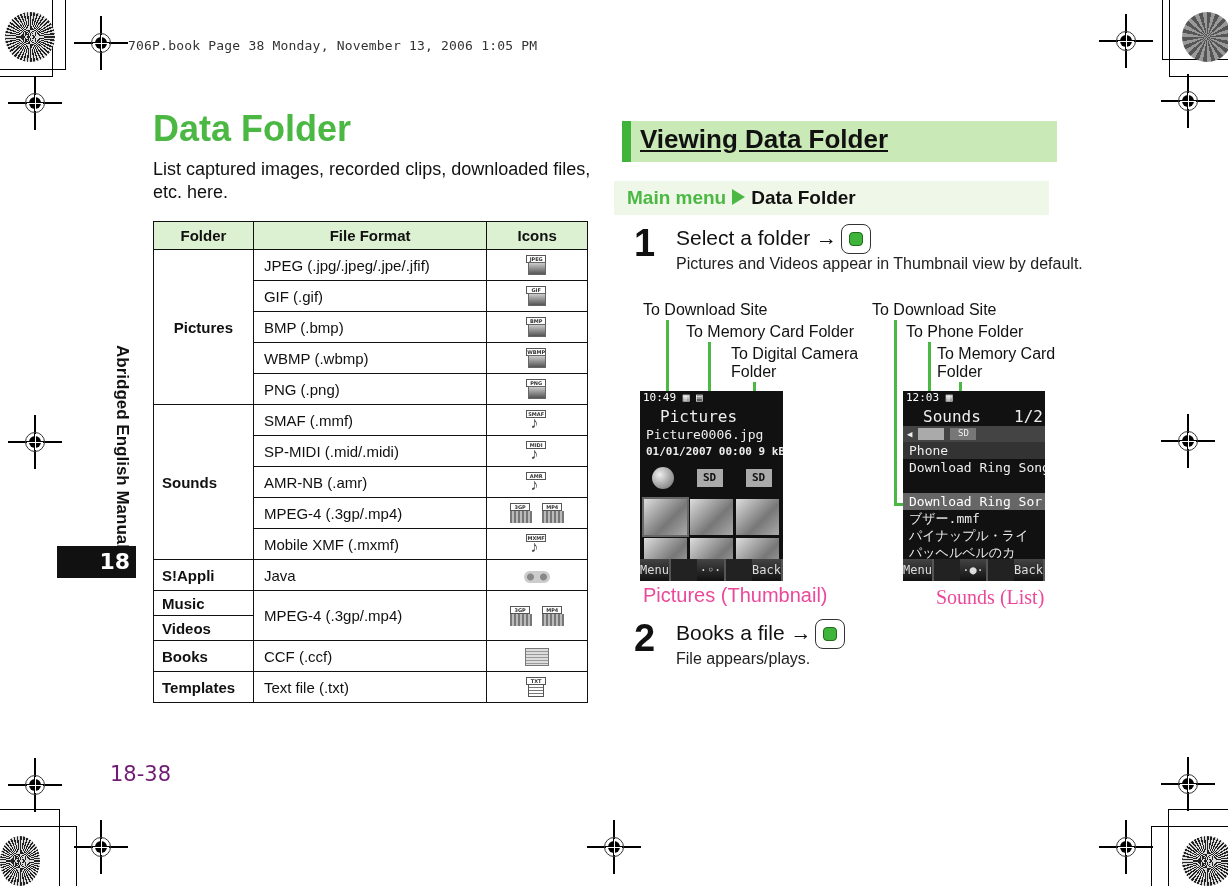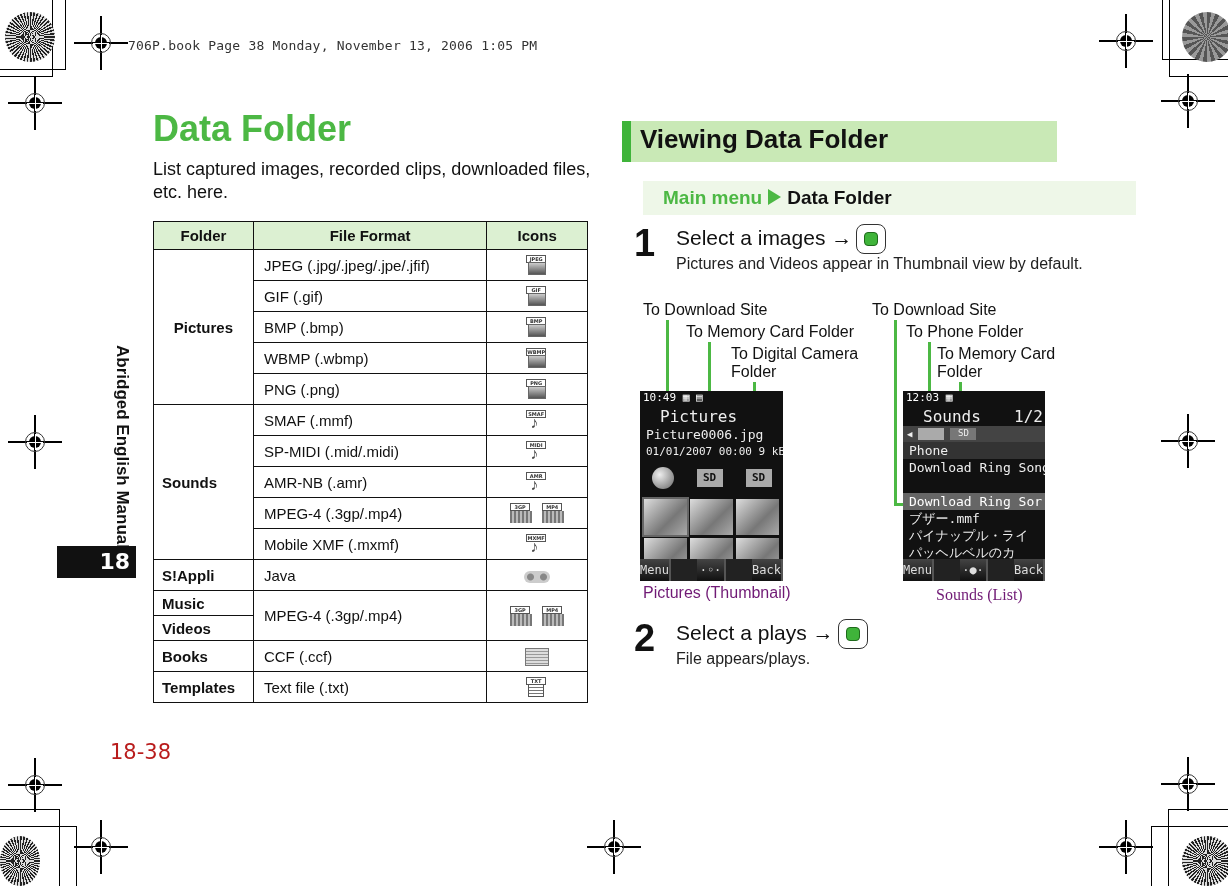--- a/index.html
+++ b/index.html
@@ -18,21 +18,21 @@
   .reg .vw { position: absolute; left: 12.5px; top: 5px; width: 1px; height: 16px; background: #fff; }
   .starburst { position: absolute; width: 50px; height: 50px; border-radius: 50%;
     background: repeating-conic-gradient(#222 0deg 4deg, #ddd 4deg 8deg); }
   .starburst.gray { background: repeating-conic-gradient(#555 0deg 10deg, #999 10deg 20deg); }
 
   .book-header { position: absolute; left: 128px; top: 38px; font-family: "DejaVu Sans Mono", monospace; font-size: 13px; color: #333; letter-spacing: 0.2px; }
 
   
   .side-label { position: absolute; left: 112px; top: 345px; writing-mode: vertical-rl; font-family: "Liberation Sans", sans-serif; font-weight: bold; font-size: 17px; color: #111; }
   .side-num { position: absolute; left: 57px; top: 546px; width: 79px; height: 32px; background: #111; color: #fff; font-weight: bold; font-size: 22px; text-align: right; padding-right: 6px; line-height: 32px; }
-  .page-num { position: absolute; left: 110px; top: 740px; font-size: 21px; color: #b91c1c; }
+  .page-num { position: absolute; left: 110px; top: 762px; font-size: 21px; color: #701a75; }
 
   
   .title { position: absolute; left: 153px; top: 108px; font-family: "Liberation Sans", sans-serif; font-weight: bold; font-size: 36px; color: #4cb844; }
   .intro { position: absolute; left: 153px; top: 158px; width: 440px; font-family: "Liberation Sans", sans-serif; font-size: 18px; line-height: 23px; color: #111; }
 
   table.folders { position: absolute; left: 153px; top: 221px; width: 435px; border-collapse: collapse; font-family: "Liberation Sans", sans-serif; font-size: 15px; }
   table.folders th, table.folders td { border: 1px solid #111; }
   table.folders th { background: #dcf0d2; font-weight: bold; height: 28px; font-size: 15px; }
   table.folders td { height: 31px; padding-left: 10px; }
   table.folders td.folder { font-weight: bold; padding-left: 8px; }
@@ -48,22 +48,22 @@
   .ficon.snd .body { position: absolute; left: 4px; top: 8px; width: 14px; height: 12px; }
   .ficon.snd .body::before { content: "\266A"; position: absolute; left: 0; top: -4px; font-size: 16px; color: #444; }
   .ficon.vid { width: 22px; }
   .ficon.vid .body { position: absolute; left: 0; top: 8px; width: 22px; height: 12px; background: repeating-linear-gradient(90deg, #777 0 2px, #bbb 2px 4px); }
   .ficon.java { width: 26px; height: 12px; background: radial-gradient(circle at 25% 50%, #888 3px, transparent 4px), radial-gradient(circle at 75% 50%, #888 3px, transparent 4px), #ccc; border-radius: 6px; }
   .ficon.book { width: 24px; height: 18px; background: repeating-linear-gradient(#ddd 0 2px, #999 2px 3px); border: 1px solid #777; }
   .ficon.txt .body { position: absolute; left: 2px; top: 7px; width: 16px; height: 13px; background: repeating-linear-gradient(#fff 0 2px, #777 2px 3px); border: 1px solid #555; }
 
   
   .section-bar { position: absolute; left: 622px; top: 121px; width: 435px; height: 41px; background: #c9e9b6; border-left: 9px solid #3fb43a; }
-  .section-bar span { position: absolute; left: 9px; top: 3px; font-family: "Liberation Sans", sans-serif; font-weight: bold; font-size: 26px; color: #111; }
-  .menu-path { position: absolute; left: 643px; top: 181px; width: 493px; height: 34px; background: #eef7e8; font-family: "Liberation Sans", sans-serif; font-weight: bold; font-size: 19px; line-height: 34px; padding-left: 20px; }
+  .section-bar span { position: absolute; left: 9px; top: 3px; font-family: "Liberation Sans", sans-serif; font-weight: bold; font-size: 26px; color: #111; text-decoration: underline; }
+  .menu-path { position: absolute; left: 614px; top: 181px; width: 435px; height: 34px; background: #eef7e8; font-family: "Liberation Sans", sans-serif; font-weight: bold; font-size: 19px; line-height: 34px; padding-left: 13px; }
   .menu-path .green { color: #4cb844; }
   .menu-path .arrow { display: inline-block; width: 0; height: 0; border-top: 8px solid transparent; border-bottom: 8px solid transparent; border-left: 13px solid #4cb844; margin: 0 6px 0 6px; vertical-align: -1px; }
 
   .step { position: absolute; font-family: "Liberation Sans", sans-serif; }
   .step .num { position: absolute; left: 0; top: 0; font-weight: bold; font-size: 38px; color: #111; }
   .step .main { position: absolute; left: 42px; top: 2px; font-size: 21px; white-space: nowrap; }
   .step .sub { position: absolute; left: 42px; top: 33px; font-size: 16px; white-space: nowrap; color: #222; }
   .key { display: inline-block; width: 30px; height: 30px; border: 1.5px solid #333; border-radius: 8px; vertical-align: middle; position: relative; margin-left: 4px; }
   .key .center { position: absolute; left: 7px; top: 7px; width: 14px; height: 14px; background: #3fb43a; border: 1px solid #1f6a1c; border-radius: 4px; }
 
@@ -82,21 +82,21 @@
   .thumbs div { height: 36px; background: linear-gradient(135deg, #ddd, #777 60%, #aaa); }
   .thumbs div.sel { outline: 2px solid #666; }
   .icons-row { display: flex; justify-content: space-around; align-items: center; height: 36px; }
   .globe { width: 22px; height: 22px; border-radius: 50%; background: radial-gradient(circle at 35% 35%, #eee, #666); }
   .sd { width: 26px; height: 18px; background: #aaa; color: #111; font-size: 11px; font-weight: bold; text-align: center; line-height: 18px; }
   .hl { background: #666; color: #fff; }
   .tabs-strip { height: 16px; background: #444; display: flex; align-items: center; gap: 6px; padding-left: 4px; font-size: 9px; }
   .tabs-strip .t { width: 26px; height: 12px; background: #aaa; }
   .phone-label { background: #333; color: #eee; }
 
-  .caption { position: absolute; font-family: "Liberation Sans", sans-serif; font-size: 16px; color: #701a75; white-space: nowrap; }
+  .caption { position: absolute; font-family: "Liberation Sans", sans-serif; font-size: 20px; color: #ec4899; white-space: nowrap; }
 </style>
 </head>
 <body>
 
 <div>
   <div class="vline" style="left:65px;top:0;height:69px;"></div>
   <div class="hline" style="left:0;top:69px;width:66px;"></div>
   <div class="vline" style="left:52px;top:0;height:76px;"></div>
   <div class="hline" style="left:0;top:76px;width:53px;"></div>
   <div class="starburst" style="left:5px;top:12px;"></div>
@@ -310,21 +310,21 @@
 <div class="section-bar">
     <span>Viewing Data Folder</span>
   </div>
 
 <div class="menu-path">
   <span class="green">Main menu</span><span class="arrow"></span><span>Data Folder</span>
 </div>
 
 <div class="step" style="left:634px;top:222px;">
   <span class="num">1</span>
-  <span class="main"><span>Select a images →</span><span class="key"><span class="center"></span></span></span>
+  <span class="main"><span>Select a folder →</span><span class="key"><span class="center"></span></span></span>
   <span class="sub">Pictures and Videos appear in Thumbnail view by default.</span>
 </div>
 
 <div class="callout" style="left:643px;top:301px;">To Download Site</div>
 <div class="callout" style="left:686px;top:323px;">To Memory Card Folder</div>
 <div class="callout" style="left:731px;top:345px;">To Digital Camera</div>
 <div class="callout" style="left:731px;top:363px;">Folder</div>
 <div class="gline" style="left:666px;top:320px;height:160px;"></div>
 <div class="gline" style="left:708px;top:342px;height:138px;"></div>
 <div class="gline" style="left:753px;top:382px;height:98px;"></div>
@@ -335,21 +335,21 @@
 <div class="callout" style="left:937px;top:363px;">Folder</div>
 <div class="gline" style="left:894px;top:320px;height:186px;"></div>
 <div class="ghline" style="left:894px;top:503px;width:12px;"></div>
 <div class="gline" style="left:928px;top:342px;height:92px;"></div>
 <div class="gline" style="left:959px;top:382px;height:52px;"></div>
 
 <div class="screen" style="left:640px;top:391px;width:143px;height:190px;">
   <div class="statusbar"><span>10:49</span> ▦ ▤</div>
   <div class="bar-title">Pictures</div>
   <div class="row">Picture0006.jpg</div>
-  <div class="row" style="font-size:11px;">01/01/2007 00:00 9 kB</div>
+  <div class="row" style="font-size:11px;font-weight:bold;">01/01/2007 00:00 9 kB</div>
   <div class="icons-row">
     <div class="globe"></div>
     <div class="sd">SD</div>
     <div class="sd">SD</div>
   </div>
   <div class="thumbs">
     <div class="sel"></div>
     <div></div>
     <div></div>
     <div></div>
@@ -385,15 +385,15 @@
   <div class="softkeys">
     <div>Menu</div>
     <div>·●·</div>
     <div>Back</div>
   </div>
 </div>
 <div class="caption" style="left:936px;top:586px;font-family:Liberation Serif, serif;">Sounds (List)</div>
 
 <div class="step" style="left:634px;top:617px;">
   <span class="num">2</span>
-  <span class="main"><span>Select a plays →</span><span class="key"><span class="center"></span></span></span>
+  <span class="main"><span>Books a file →</span><span class="key"><span class="center"></span></span></span>
   <span class="sub">File appears/plays.</span>
 </div>
 
 </body></html>

